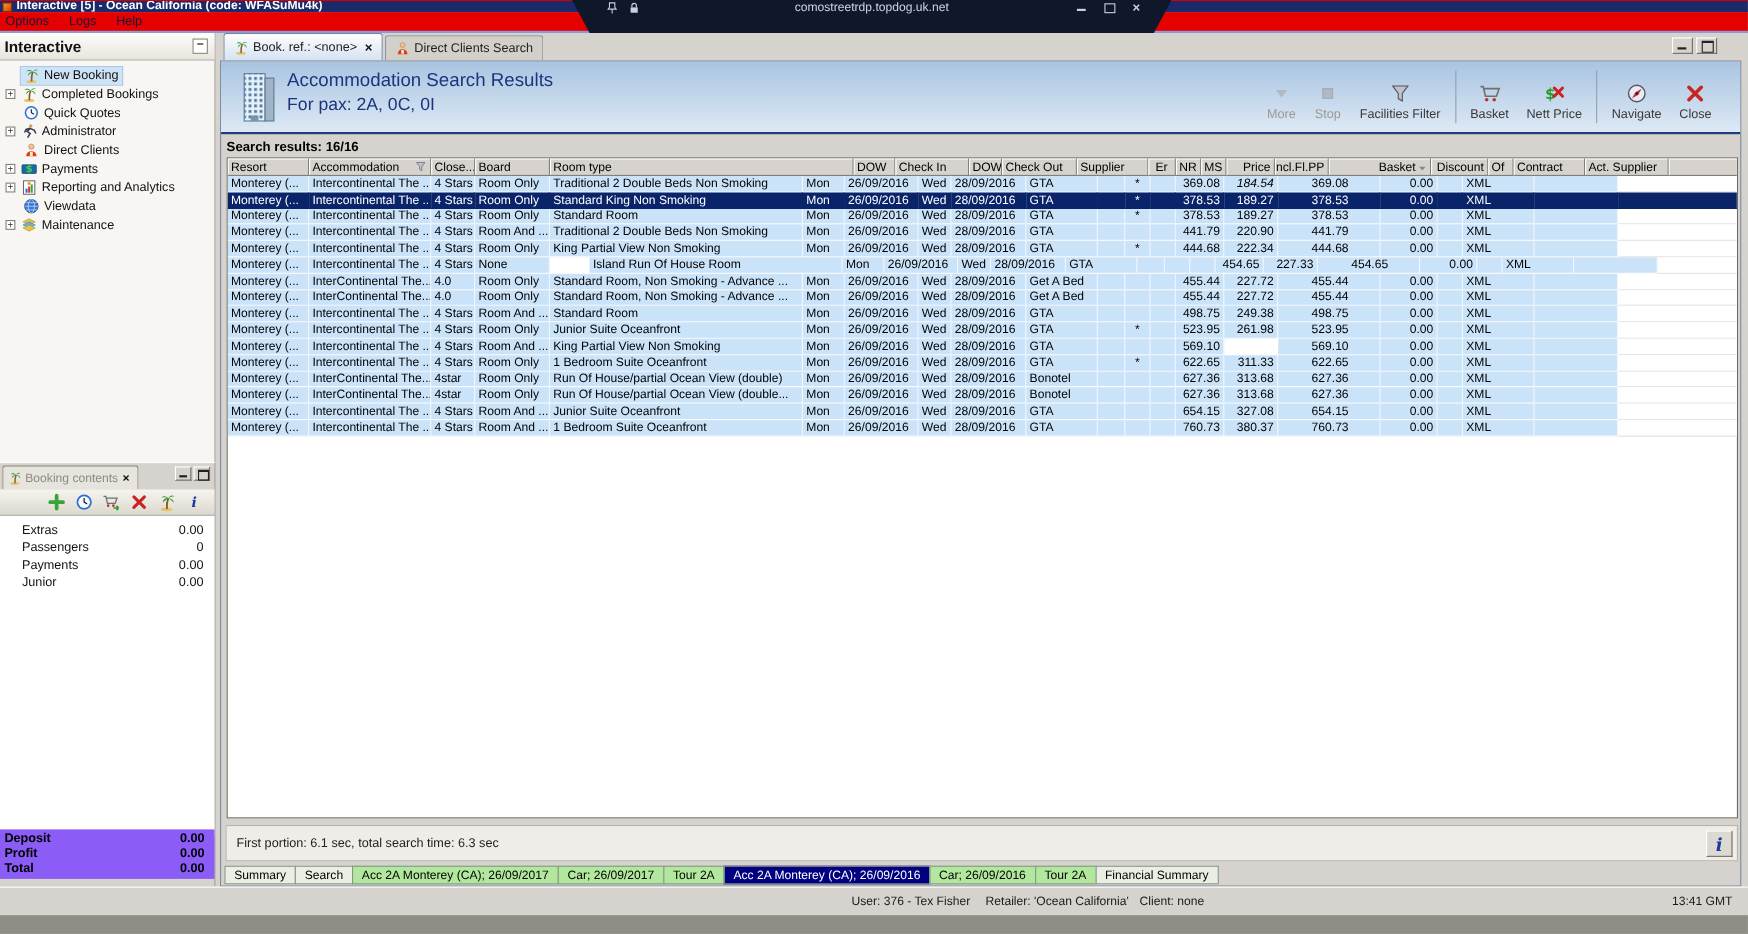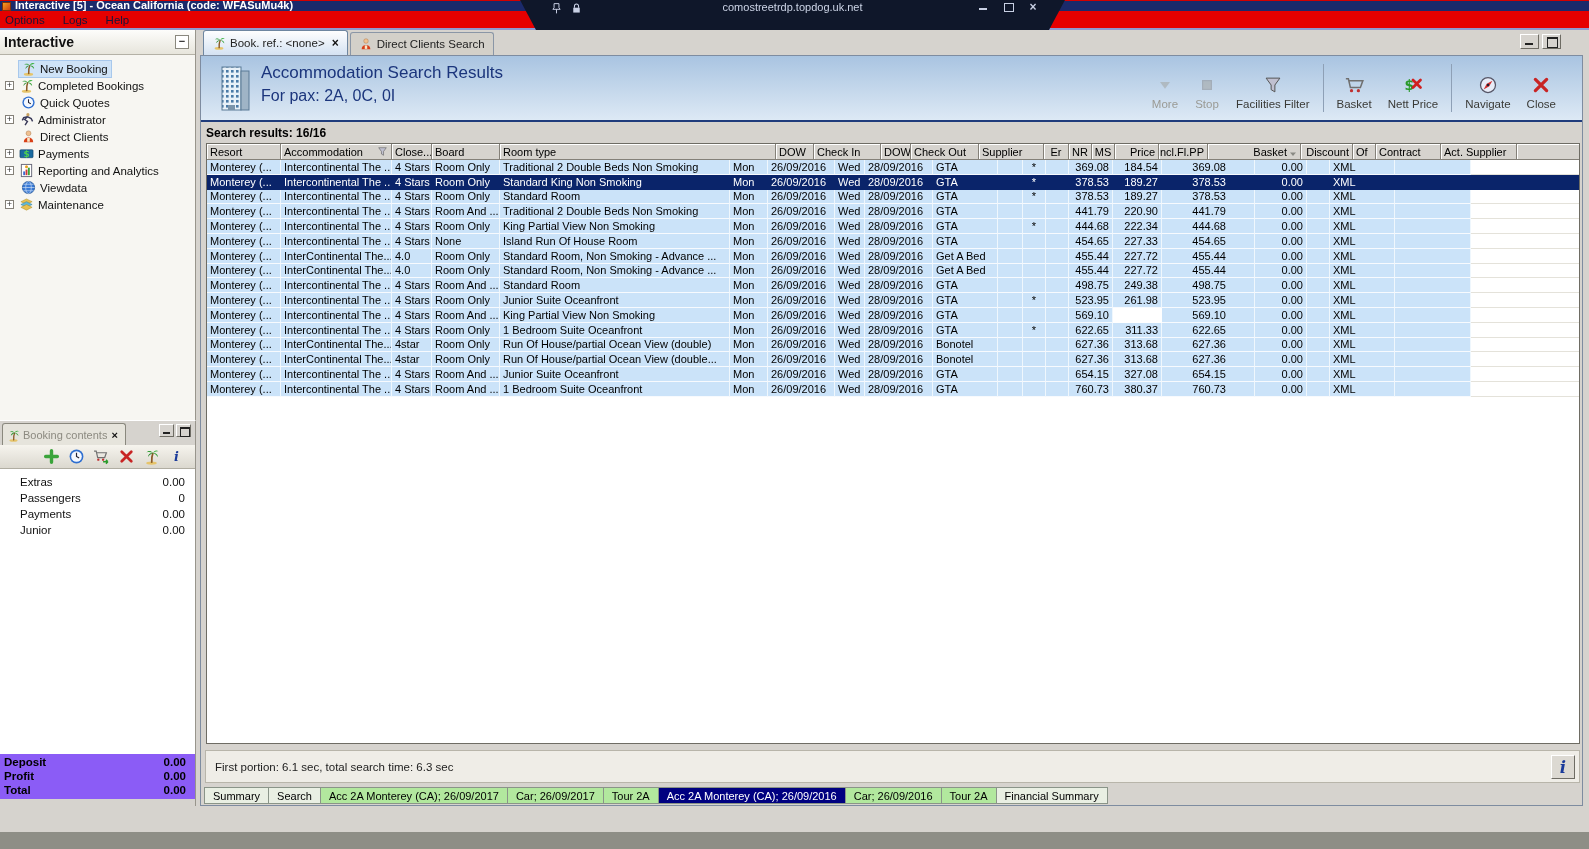--- a/index.html
+++ b/index.html
@@ -530,21 +530,21 @@
               <div class="dc " style="width: 230px;">Traditional 2 Double Beds Non Smoking</div>
               <div class="dc " style="width: 38px;">Mon</div>
               <div class="dc " style="width: 67px;">26/09/2016</div>
               <div class="dc " style="width: 30px;">Wed</div>
               <div class="dc " style="width: 68px;">28/09/2016</div>
               <div class="dc " style="width: 65px;">GTA</div>
               <div class="dc c" style="width: 25px;"></div>
               <div class="dc c" style="width: 23px;">*</div>
               <div class="dc c" style="width: 23px;"></div>
               <div class="dc r" style="width: 44px;">369.08</div>
-              <div class="dc r" style="width: 49px;">184.54</div>
+              <div class="dc r" style="width: 49px; font-style: italic;">184.54</div>
               <div class="dc r bpad" style="width: 93px;">369.08</div>
               <div class="dc r" style="width: 52px;">0.00</div>
               <div class="dc " style="width: 23px;"></div>
               <div class="dc " style="width: 65px;">XML</div>
               <div class="dc " style="width: 76px;"></div>
               <div class="dc-fill"></div>
             </div>
             <div class="trow sel">
               <div class="dc " style="width: 74px;">Monterey (...</div>
               <div class="dc " style="width: 111px;">Intercontinental The ...</div>
@@ -635,21 +635,21 @@
               <div class="dc " style="width: 23px;"></div>
               <div class="dc " style="width: 65px;">XML</div>
               <div class="dc " style="width: 76px;"></div>
               <div class="dc-fill"></div>
             </div>
             <div class="trow">
               <div class="dc " style="width: 74px;">Monterey (...</div>
               <div class="dc " style="width: 111px;">Intercontinental The ...</div>
               <div class="dc " style="width: 40px;">4 Stars</div>
               <div class="dc " style="width: 68px;">None</div>
-              <div class="dc " style="width: 230px;">Island Run Of House Room</div>
+              <div class="dc " style="width: 230px; margin-left: 36px;">Island Run Of House Room</div>
               <div class="dc " style="width: 38px;">Mon</div>
               <div class="dc " style="width: 67px;">26/09/2016</div>
               <div class="dc " style="width: 30px;">Wed</div>
               <div class="dc " style="width: 68px;">28/09/2016</div>
               <div class="dc " style="width: 65px;">GTA</div>
               <div class="dc c" style="width: 25px;"></div>
               <div class="dc c" style="width: 23px;"></div>
               <div class="dc c" style="width: 23px;"></div>
               <div class="dc r" style="width: 44px;">454.65</div>
               <div class="dc r" style="width: 49px;">227.33</div>
@@ -906,15 +906,21 @@
           <div class="btab green">Car; 26/09/2017</div>
           <div class="btab green">Tour 2A</div>
           <div class="btab active">Acc 2A Monterey (CA); 26/09/2016</div>
           <div class="btab green">Car; 26/09/2016</div>
           <div class="btab green">Tour 2A</div>
           <div class="btab ">Financial Summary</div>
         </div>
     </div>
   </div>
 
+  <div class="statusbar">
+    <span class="sb-item sb-user">User: 376 - Tex Fisher</span>
+    <span class="sb-item sb-retailer">Retailer: 'Ocean California'</span>
+    <span class="sb-item sb-client">Client: none</span>
+    <span class="sb-item sb-time">13:41 GMT</span>
+  </div>
   <div class="bottomband"></div>
 
 </div>
 
 </body></html>

